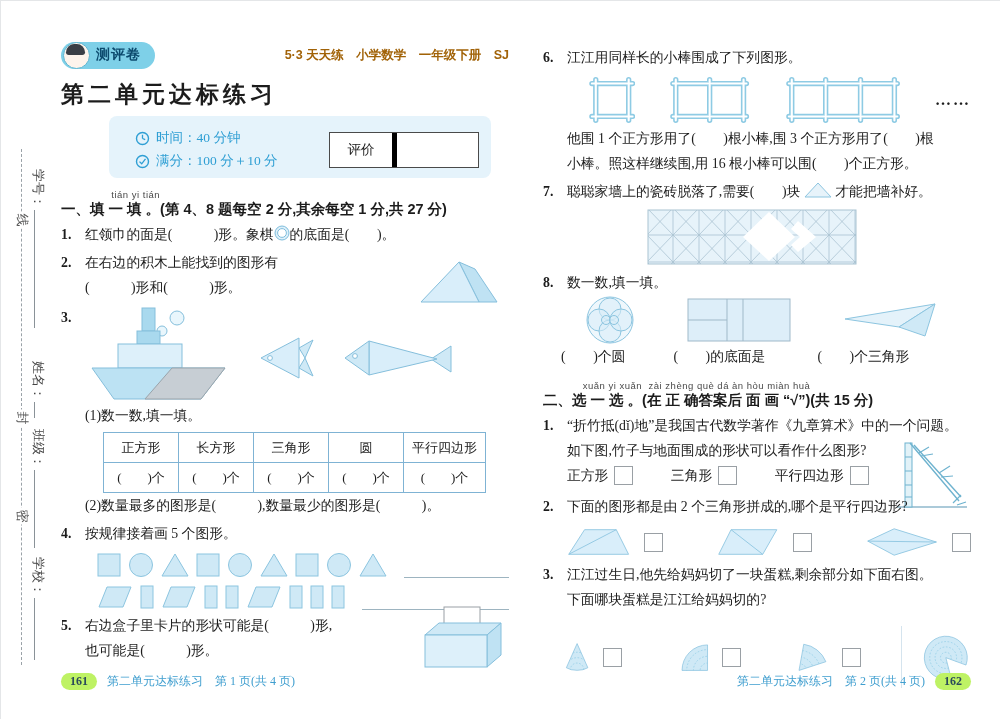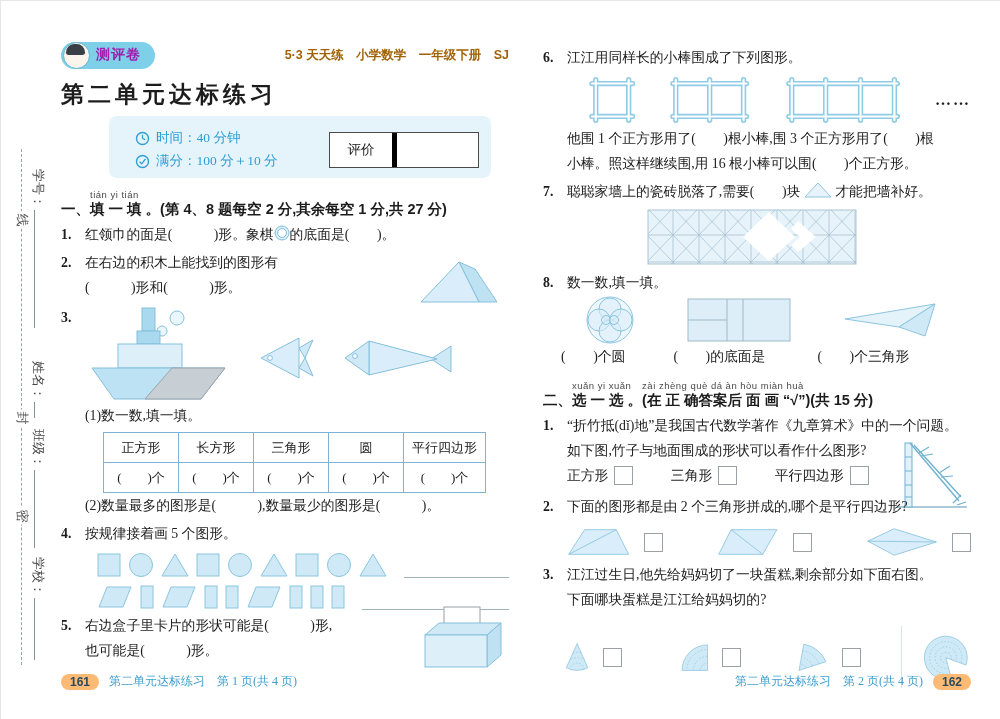--- a/index.html
+++ b/index.html
@@ -15,55 +15,55 @@
   
   .page{position:absolute;top:38px;}
   .page-left{left:60px;width:448px;}
   .page-right{left:542px;width:428px;}
   
   .hdr{display:flex;align-items:center;height:32px;}
   .badge{display:flex;align-items:center;background:#7ed0e8;border-radius:16px;height:27px;padding:0 14px 0 2px;}
   .badge .face{width:25px;height:25px;border-radius:50%;background:#fdf4ec;border:1.5px solid #5db6d2;
                margin-right:6px;position:relative;overflow:hidden;}
   .badge .hair{position:absolute;left:2px;top:1px;width:19px;height:11px;border-radius:9px 9px 3px 3px;background:#3a3f46;}
-  .badge .label{color:#a21caf;font-weight:bold;font-size:14px;font-family:"Liberation Sans",sans-serif;letter-spacing:1px;}
+  .badge .label{color:#0c4a6e;font-weight:bold;font-size:14px;font-family:"Liberation Sans",sans-serif;letter-spacing:1px;}
   .edition{margin-left:auto;font-family:"Liberation Sans",sans-serif;font-weight:bold;font-size:12.5px;color:#a16207;}
   .title{text-align:left;font-size:23px;font-weight:bold;letter-spacing:4px;margin:8px 0 6px;}
   
   .infobox{margin-left:48px;width:344px;background:#e5f3fb;border-radius:8px;padding:13px 12px 8px 26px;
            display:flex;align-items:center;}
   .infolines{display:flex;flex-direction:column;gap:5px;color:#2f9fd4;font-size:13.5px;}
   .infoline{display:flex;align-items:center;gap:6px;white-space:nowrap;}
   .eval{margin-left:auto;display:flex;width:148px;height:34px;border:1px solid #4a4a4a;background:#fff;}
   .eval-label{width:62px;border-right:5px solid #000000;display:flex;align-items:center;justify-content:center;font-size:13.5px;}
   .eval-cell{flex:1;}
   
   .sec{display:flex;align-items:flex-end;font-family:"Liberation Sans",sans-serif;font-weight:bold;
        font-size:14.5px;margin-top:12px;white-space:nowrap;}
-  .stack{display:inline-flex;flex-direction:column;align-items:flex-start;}
+  .stack{display:inline-flex;flex-direction:column;align-items:flex-end;}
   .pinyin{font-size:9.5px;font-weight:normal;color:#4a4a4a;line-height:1.1;letter-spacing:0.5px;
           font-family:"Liberation Sans",sans-serif;}
   
   .q{display:flex;margin-top:3px;line-height:25px;font-size:13.8px;position:relative;}
   .qn{width:24px;font-weight:bold;flex:none;}
   .qt{flex:1;}
   .sub{margin-left:24px;line-height:25px;font-size:13.8px;}
   .blankline{border-bottom:1px solid #9db4c0;flex:1;margin-left:10px;height:24px;}
   .cb{width:17px;height:17px;border:1px solid #9aa0a5;background:#fff;display:inline-block;flex:none;}
   
   table.cnt{border-collapse:collapse;margin:4px 0 0 42px;}
   table.cnt td{border:1px solid #7fb3d4;text-align:center;font-size:13px;height:29px;padding:0 8px;min-width:58px;}
   
   .patrow{display:flex;align-items:flex-end;gap:7px;margin:6px 0 0 36px;}
   
   .foot{position:absolute;top:672px;display:flex;align-items:center;gap:10px;font-size:12px;color:#3f9ecf;}
   .foot-l{left:60px;}
   .foot-r{left:542px;width:428px;justify-content:flex-end;}
-  .pgpill{background:#fdba74;border-radius:10px;padding:1px 9px;color:#2b4a5a;font-weight:bold;
-          font-family:Liberation Sans, sans-serif;font-size:12px;}
+  .pgpill{background:#bef264;border-radius:10px;padding:1px 9px;color:#2b4a5a;font-weight:bold;
+          font-family:Liberation Serif, serif;font-size:12px;}
   
   .figrow{display:flex;align-items:flex-end;}
   .opt{display:inline-flex;align-items:center;gap:6px;}
   svg{display:block;}
   .ic{display:inline-block;vertical-align:-2px;}
 </style>
 </head>
 <body>
 
 <div class="sheet">

